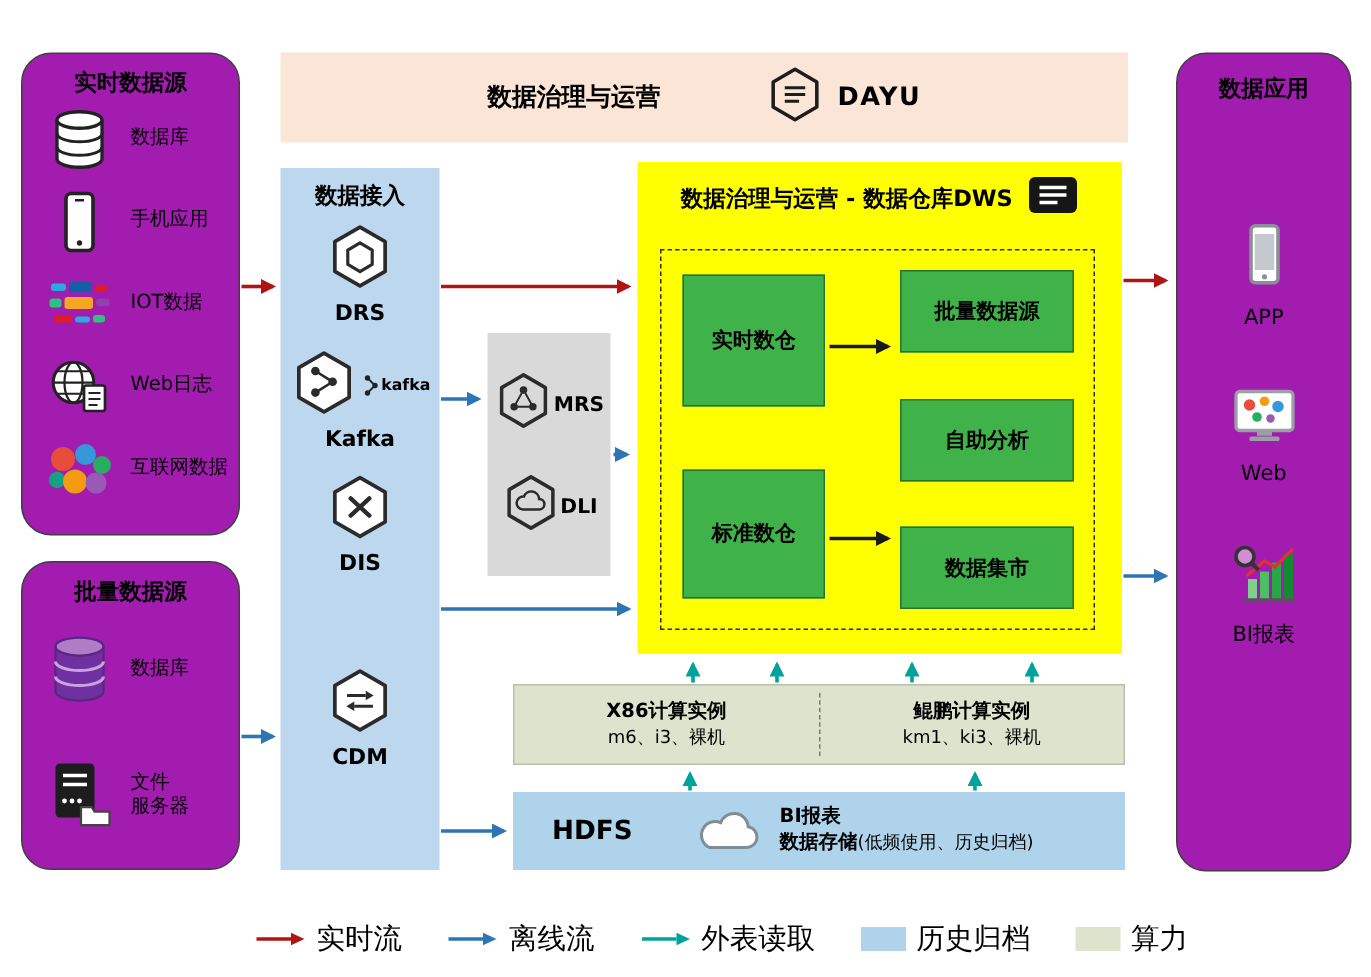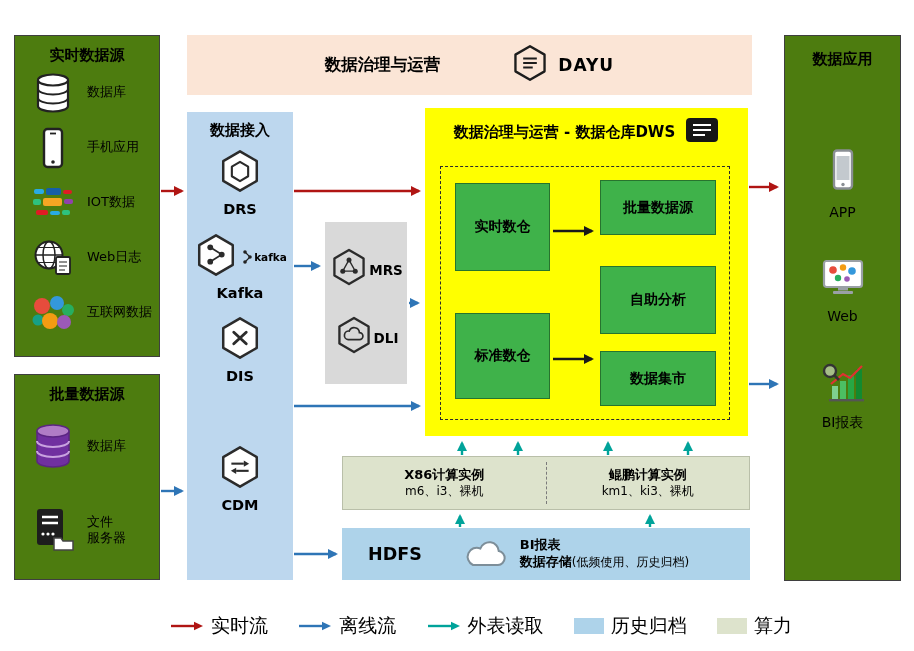--- a/index.html
+++ b/index.html
@@ -1,20 +1,20 @@
 <!DOCTYPE html>
 <html><head>
 <meta charset="utf-8">
 <style>
   html,body{margin:0;padding:0;background:#fff;}
   body{font-family:"DejaVu Sans","Liberation Sans",sans-serif;color:#000;}
   .canvas{position:relative;width:914px;height:651px;background:#fff;overflow:hidden;}
 
   
-  .panel{position:absolute;background:#4d7c0f;border:1.6px solid #3f3f3f;border-radius:0;box-sizing:border-box;}
+  .panel{position:absolute;background:#a21caf;border:1.6px solid #3f3f3f;border-radius:20px;box-sizing:border-box;}
   .fill{position:absolute;box-sizing:border-box;}
   .box-title{font-weight:700;font-size:15px;text-align:center;color:#000;}
 
   
   #governance{left:187px;top:35px;width:565px;height:60px;background:#fbe5d6;}
   .gov-row{height:100%;display:flex;align-items:center;justify-content:center;gap:70px;}
   .gov-title{font-weight:700;font-size:16.5px;}
   .gov-logo{display:flex;align-items:center;gap:8px;}
   .gov-logo-text{font-weight:700;font-size:17px;letter-spacing:1px;}
 
@@ -45,21 +45,21 @@
 
   
   #yellow-box{left:425px;top:108px;width:323px;height:328px;background:#ffff00;}
   .dws-head{position:absolute;top:9px;left:0;width:100%;display:flex;align-items:center;justify-content:center;gap:10px;}
   .dws-title{font-weight:700;font-size:15px;}
   #dws-dashed{left:440px;top:166px;width:290px;height:254px;border:1.6px dashed #2b2b2b;background:transparent;}
   .green-box{position:absolute;background:#3fb24a;border:1.5px solid #27742e;box-sizing:border-box;display:flex;align-items:center;justify-content:center;font-weight:700;font-size:14px;color:#000;}
   #g-rt{left:455px;top:183px;width:95px;height:88px;}
   #g-std{left:455px;top:313px;width:95px;height:86px;}
   #g-query{left:600px;top:180px;width:116px;height:55px;}
-  #g-self{left:600px;top:266px;width:116px;height:68px;}
+  #g-self{left:600px;top:266px;width:116px;height:55px;}
   #g-mart{left:600px;top:351px;width:116px;height:55px;}
 
   
   #compute-box{left:342px;top:456px;width:408px;height:54px;background:#dde3cc;border:1px solid #b9bfa9;display:flex;}
   .compute-half{flex:1;display:flex;flex-direction:column;align-items:center;justify-content:center;line-height:1.25;}
   .compute-title{font-weight:700;font-size:13px;}
   .compute-spec{font-size:12px;}
   .compute-divider{width:0;border-left:1.4px dashed #7a7a7a;margin:5px 0;}
 
   

